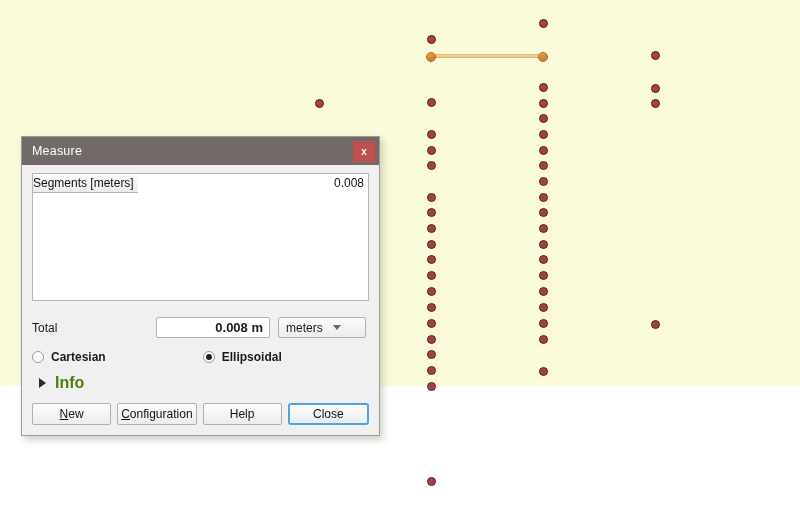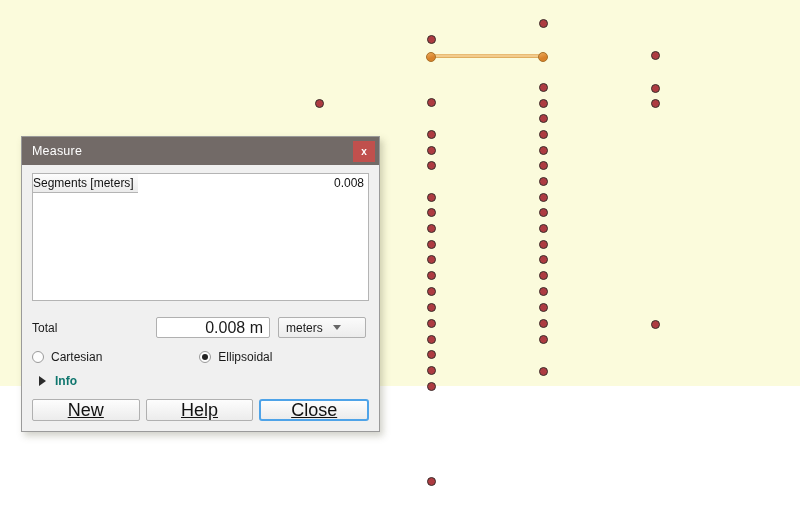--- a/index.html
+++ b/index.html
@@ -146,22 +146,22 @@
   .total-value {
     width: 114px;
     height: 21px;
     background: #ffffff;
     border: 1px solid #b0b0b0;
     border-radius: 2px;
     display: flex;
     align-items: center;
     justify-content: flex-end;
     padding-right: 6px;
-    font-size: 16px;
-    font-weight: normal;
+    font-size: 13px;
+    font-weight: bold;
     box-sizing: border-box;
   }
   .units-combo {
     width: 88px;
     height: 21px;
     margin-left: 8px;
     background: linear-gradient(180deg, #fbfbfb 0%, #ececec 100%);
     border: 1px solid #b0b0b0;
     border-radius: 2px;
     display: flex;
@@ -178,20 +178,21 @@
     border-left: 4px solid transparent;
     border-right: 4px solid transparent;
     border-top: 5px solid #666;
   }
 
   
   .radio-row {
     display: flex;
     align-items: center;
     margin-top: 12px;
+    font-weight: bold;
   }
   .radio-item {
     display: flex;
     align-items: center;
     cursor: pointer;
     font-size: 12px;
   }
   .radio-item.second { margin-left: 97px; }
   .radio-mark {
     width: 12px;
@@ -223,45 +224,44 @@
   .tri {
     width: 0;
     height: 0;
     border-top: 5px solid transparent;
     border-bottom: 5px solid transparent;
     border-left: 7px solid #2b2b2b;
     margin-left: 7px;
     margin-right: 9px;
   }
   .info-label {
-    font-size: 12px;
+    font-size: 16px;
     font-weight: bold;
-    color: #0f766e;
+    color: #4d7c0f;
   }
 
   
   .btn-row {
     display: flex;
     margin-top: 11px;
     gap: 6px;
   }
   .btn {
     flex: 1;
     height: 22px;
     background: linear-gradient(180deg, #fdfdfd 0%, #ececec 100%);
     border: 1px solid #b0b0b0;
     border-radius: 2px;
     display: flex;
     align-items: center;
     justify-content: center;
-    font-size: 18px;
+    font-size: 12px;
     color: #111;
     cursor: pointer;
     box-sizing: border-box;
-    text-decoration: underline;
   }
   .btn.focused {
     border: 2px solid #4ea3e8;
     border-radius: 3px;
   }
   .btn u { text-decoration: underline; }
 </style>
 </head>
 <body>
 
@@ -355,20 +355,23 @@
       <div class="info-row">
         <span class="tri"></span>
         <span class="info-label">Info</span>
       </div>
 
       <div class="btn-row">
         <div class="btn">
             <span><u>N</u>ew</span>
           </div>
         <div class="btn">
+            <span><u>C</u>onfiguration</span>
+          </div>
+        <div class="btn">
             <span>Help</span>
           </div>
         <div class="btn focused">
             <span>Close</span>
           </div>
       </div>
 
     </div>
   </div>
 </div>

